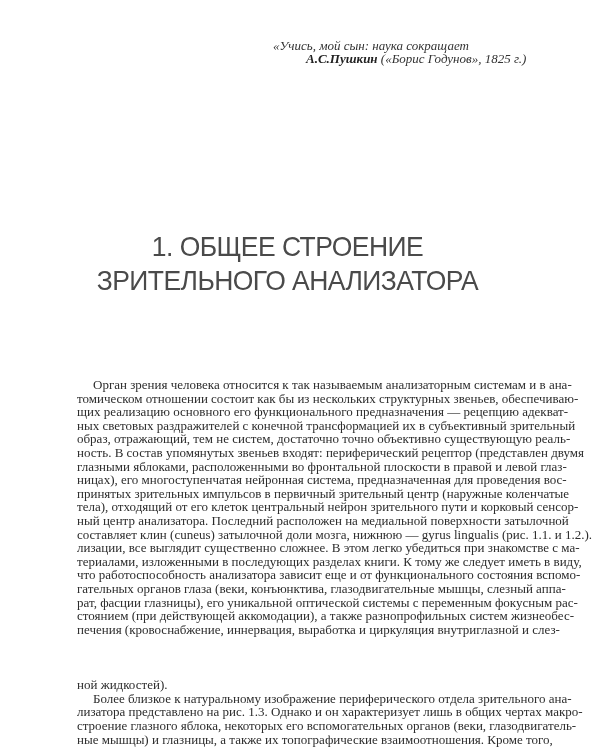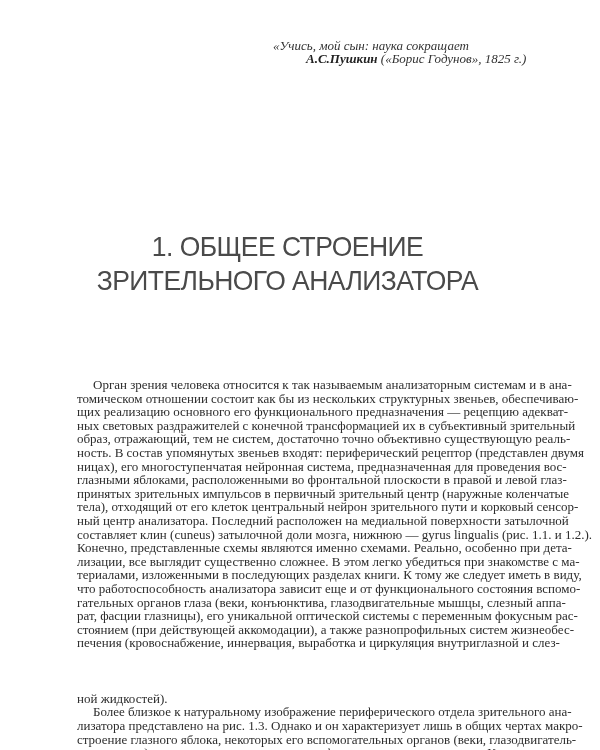--- a/index.html
+++ b/index.html
@@ -86,27 +86,26 @@
   <span class="title-line">ЗРИТЕЛЬНОГО АНАЛИЗАТОРА</span>
 </h1>
 
 <div class="body-text">
   <span class="line indent">Орган зрения человека относится к так называемым анализаторным системам и в ана-</span>
   <span class="line">томическом отношении состоит как бы из нескольких структурных звеньев, обеспечиваю-</span>
   <span class="line">щих реализацию основного его функционального предназначения — рецепцию адекват-</span>
   <span class="line">ных световых раздражителей с конечной трансформацией их в субъективный зрительный</span>
   <span class="line">образ, отражающий, тем не систем, достаточно точно объективно существующую реаль-</span>
   <span class="line">ность. В состав упомянутых звеньев входят: периферический рецептор (представлен двумя</span>
+  <span class="line">глазными яблоками, расположенными во фронтальной плоскости в правой и левой глаз-</span>
   <span class="line">ницах), его многоступенчатая нейронная система, предназначенная для проведения вос-</span>
-  <span class="line">глазными яблоками, расположенными во фронтальной плоскости в правой и левой глаз-</span>
   <span class="line">принятых зрительных импульсов в первичный зрительный центр (наружные коленчатые</span>
   <span class="line">тела), отходящий от его клеток центральный нейрон зрительного пути и корковый сенсор-</span>
   <span class="line">ный центр анализатора. Последний расположен на медиальной поверхности затылочной</span>
   <span class="line">составляет клин (cuneus) затылочной доли мозга, нижнюю — gyrus lingualis (рис. 1.1. и 1.2.).</span>
-  <span class="line">Конечно, представленные схемы являются именно схемами. Реально, особенно при дета-</span>
   <span class="line">лизации, все выглядит существенно сложнее. В этом легко убедиться при знакомстве с ма-</span>
   <span class="line">териалами, изложенными в последующих разделах книги. К тому же следует иметь в виду,</span>
   <span class="line">что работоспособность анализатора зависит еще и от функционального состояния вспомо-</span>
   <span class="line">гательных органов глаза (веки, конъюнктива, глазодвигательные мышцы, слезный аппа-</span>
   <span class="line">рат, фасции глазницы), его уникальной оптической системы с переменным фокусным рас-</span>
   <span class="line">стоянием (при действующей аккомодации), а также разнопрофильных систем жизнеобес-</span>
   <span class="line">печения (кровоснабжение, иннервация, выработка и циркуляция внутриглазной и слез-</span>
   <span class="line last">ной жидкостей).</span>
   <span class="line indent">Более близкое к натуральному изображение периферического отдела зрительного ана-</span>
   <span class="line">лизатора представлено на рис. 1.3. Однако и он характеризует лишь в общих чертах макро-</span>

